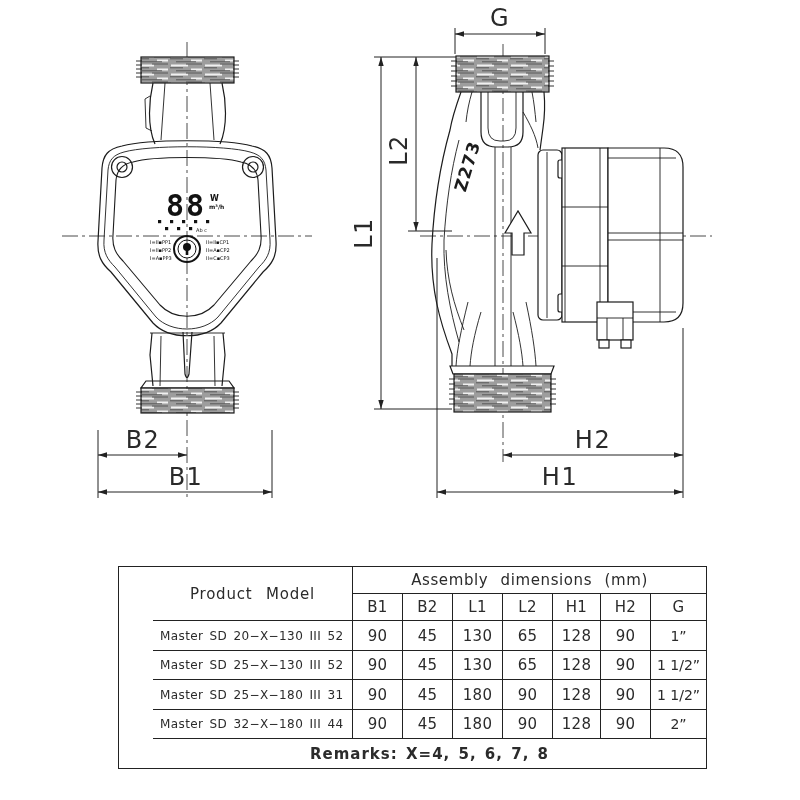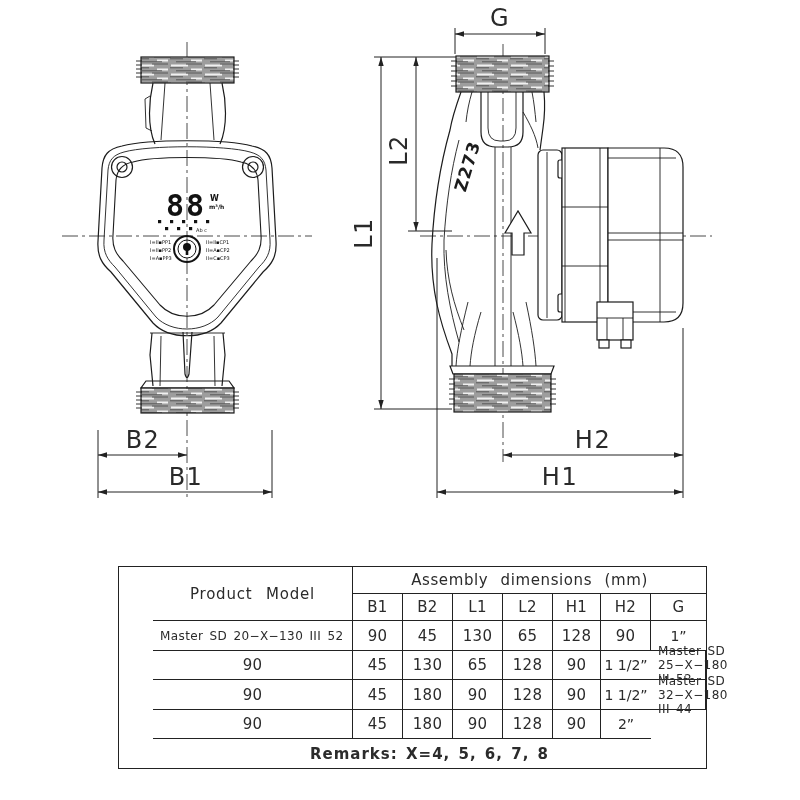--- a/index.html
+++ b/index.html
@@ -261,29 +261,30 @@
 
   <div class="cell model">Master SD 20−X−130 III 52</div>
   <div class="cell">90</div>
   <div class="cell">45</div>
   <div class="cell">130</div>
   <div class="cell">65</div>
   <div class="cell">128</div>
   <div class="cell">90</div>
   <div class="cell gcol no-r">1”</div>
 
+  <div class="cell model">Master SD 25−X−130 III 52</div>
   <div class="cell">90</div>
   <div class="cell">45</div>
   <div class="cell">130</div>
   <div class="cell">65</div>
   <div class="cell">128</div>
   <div class="cell">90</div>
   <div class="cell gcol no-r">1 1/2”</div>
 
-  <div class="cell model">Master SD 25−X−180 III 52</div>
+  <div class="cell model">Master SD 25−X−180 III 31</div>
   <div class="cell">90</div>
   <div class="cell">45</div>
   <div class="cell">180</div>
   <div class="cell">90</div>
   <div class="cell">128</div>
   <div class="cell">90</div>
   <div class="cell gcol no-r">1 1/2”</div>
 
   <div class="cell model">Master SD 32−X−180 III 44</div>
   <div class="cell">90</div>

